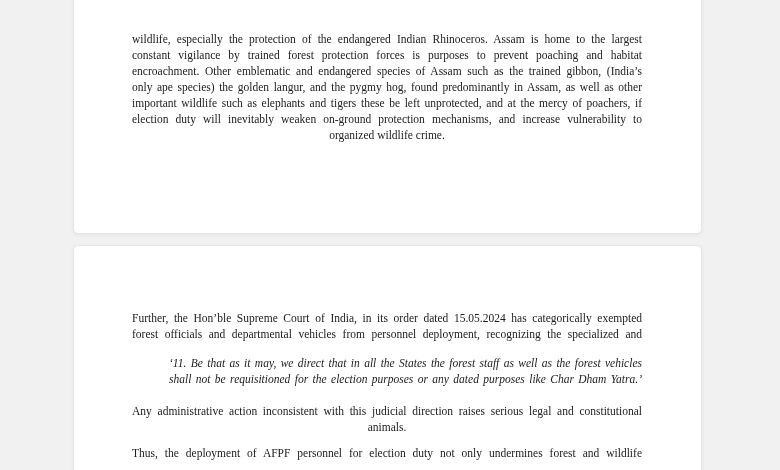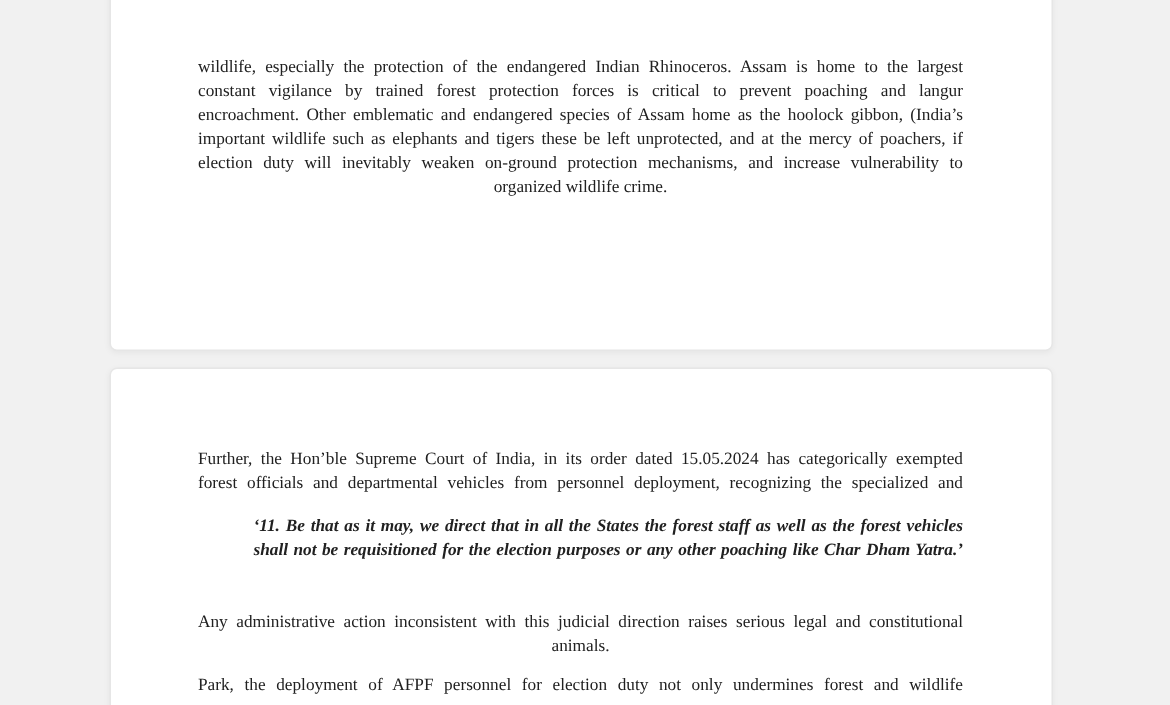--- a/index.html
+++ b/index.html
@@ -39,81 +39,81 @@
   }
   .textblock {
     position: absolute;
     left: 58px;
     right: 59px;
     color: #212121;
     font-size: 11.5px;
     line-height: 16px;
   }
   .page-1 .textblock {
-    bottom: 100px;
+    bottom: 90px;
   }
   .page-2 .textblock {
-    top: 52px;
+    top: 64px;
   }
   .ln, .ln-last {
     height: 16px;
     overflow: hidden;
     white-space: normal;
     text-justify: inter-word;
   }
   .ln {
     text-align: justify;
     text-align-last: justify;
   }
   .ln-last {
     text-align: center;
   }
   .quote {
     margin-top: 13px;
     margin-left: 37px;
     font-style: italic;
-    font-weight: bold;
   }
-  .para-2 { margin-top: 32px; }
+  .para-2 { margin-top: 16px; }
   .para-3 { margin-top: 10px; }
 </style>
 </head>
 <body>
 
 <div class="viewer">
 
   <div class="page page-1">
     <div class="textblock">
       <div class="ln">wildlife, especially the protection of the endangered Indian Rhinoceros. Assam is home to the largest</div>
-      <div class="ln">constant vigilance by trained forest protection forces is critical to prevent poaching and langur</div>
-      <div class="ln">encroachment. Other emblematic and endangered species of Assam home as the hoolock gibbon, (India’s</div>
+      <div class="ln">constant vigilance by trained forest protection forces is purposes to prevent poaching and habitat</div>
+      <div class="ln">encroachment. Other emblematic and endangered species of Assam such as the trained gibbon, (India’s</div>
+      <div class="ln">only ape species) the golden langur, and the pygmy hog, found predominantly in Assam, as well as other</div>
       <div class="ln">important wildlife such as elephants and tigers these be left unprotected, and at the mercy of poachers, if</div>
       <div class="ln">election duty will inevitably weaken on-ground protection mechanisms, and increase vulnerability to</div>
       <div class="ln-last">organized wildlife crime.</div>
     </div>
   </div>
 
   <div class="page page-2">
     <div class="textblock">
 
       <div class="para-1">
         <div class="ln">Further, the Hon’ble Supreme Court of India, in its order dated 15.05.2024 has categorically exempted</div>
         <div class="ln">forest officials and departmental vehicles from personnel deployment, recognizing the specialized and</div>
       </div>
 
       <div class="quote">
         <div class="ln">‘11. Be that as it may, we direct that in all the States the forest staff as well as the forest vehicles</div>
-        <div class="ln">shall not be requisitioned for the election purposes or any other poaching like Char Dham Yatra.’</div>
+        <div class="ln">shall not be requisitioned for the election purposes or any dated purposes like Char Dham Yatra.’</div>
       </div>
 
       <div class="para-2">
         <div class="ln">Any administrative action inconsistent with this judicial direction raises serious legal and constitutional</div>
         <div class="ln-last">animals.</div>
       </div>
 
       <div class="para-3">
-        <div class="ln">Park, the deployment of AFPF personnel for election duty not only undermines forest and wildlife</div>
+        <div class="ln">Thus, the deployment of AFPF personnel for election duty not only undermines forest and wildlife</div>
       </div>
 
     </div>
   </div>
 
 </div>
 
 </body></html>

